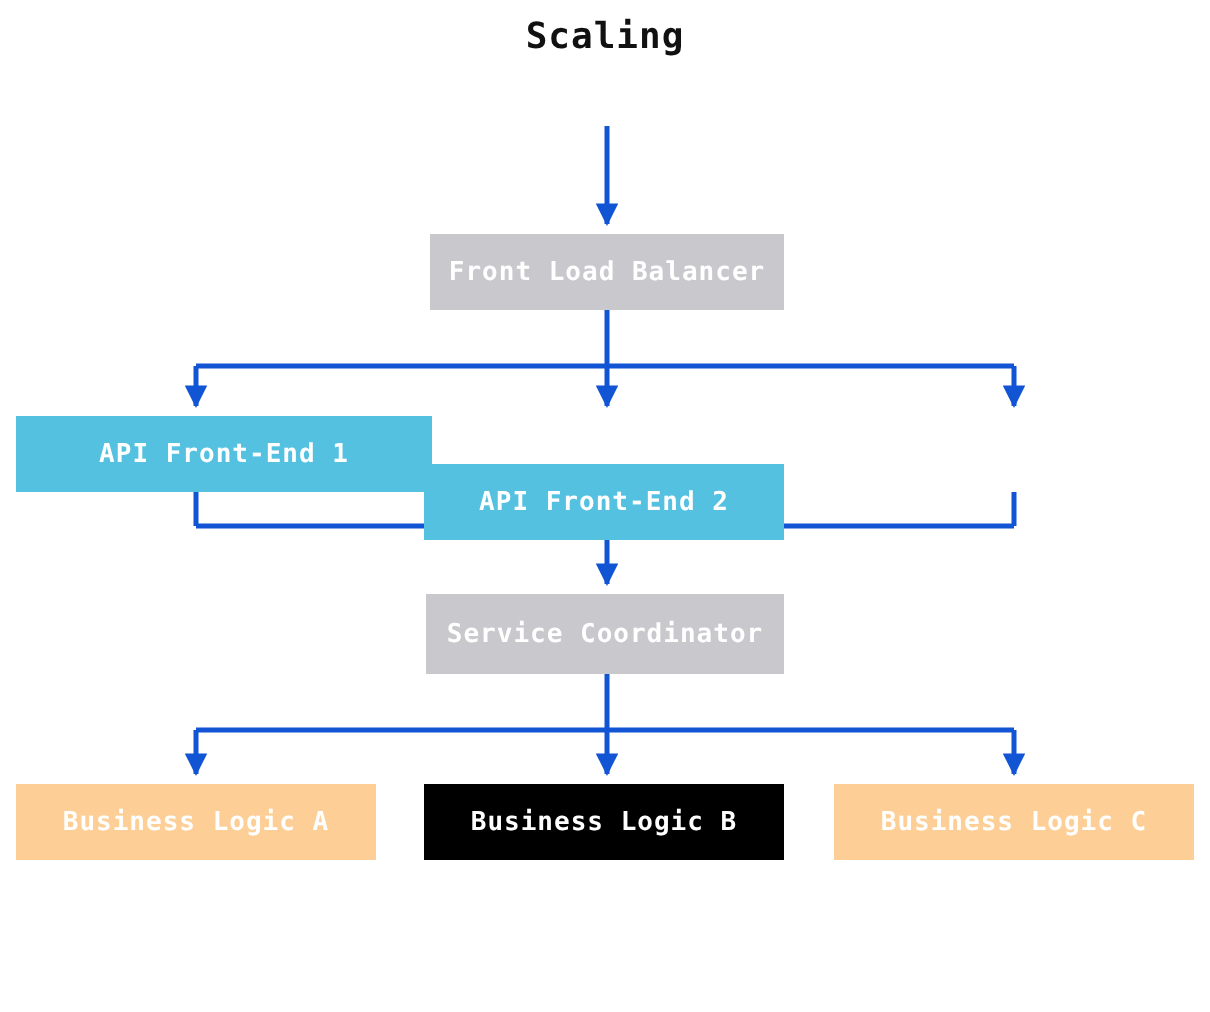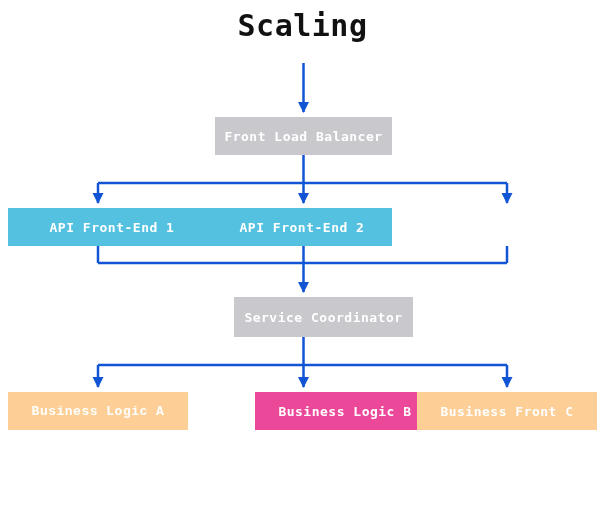--- a/index.html
+++ b/index.html
@@ -6,40 +6,40 @@
   #stage{
     position:relative;
     width:605px;height:506px;
     background:#ffffff;
     font-family:"DejaVu Sans Mono","Liberation Mono",monospace;
     overflow:hidden;
   }
   .title{
     position:absolute;left:0;top:8px;width:605px;
     text-align:center;
-    font-size:30px;font-weight:bold;color:#111111;
+    font-size:18px;font-weight:bold;color:#111111;
     letter-spacing:0.5px;
   }
   svg.edges{position:absolute;left:0;top:0;pointer-events:none;}
   .node{
     position:absolute;
     display:flex;align-items:center;justify-content:center;
     font-size:13px;font-weight:bold;color:#ffffff;
     letter-spacing:0.5px;
     box-sizing:border-box;
     white-space:nowrap;
   }
   .node-gray{background:#c9c9cd;}
   .node-cyan{background:#54c1e0;}
   .node-orange{background:#fdcf96;}
   .n-balancer{left:215px;top:117px;width:177px;height:38px;}
   .n-api1{left:8px;top:208px;width:208px;height:38px;}
   .n-api2{left:212px;top:208px;width:180px;height:38px;}
   .n-api3{left:417px;top:208px;width:180px;height:38px;}
-  .n-coord{left:213px;top:297px;width:179px;height:40px;margin-left:21px;}
+  .n-coord{left:213px;top:297px;width:179px;height:40px;}
   .n-logica{left:8px;top:392px;width:180px;height:38px;}
   .n-logicb{left:212px;top:392px;width:180px;height:38px;}
   .n-logicc{left:417px;top:392px;width:180px;height:38px;}
   .n-data{left:93px;top:453px;width:422px;height:44px;}
 </style>
 </head>
 <body>
 
 <div id="stage">
 
@@ -72,25 +72,25 @@
       <path d="M98,365 L98,387" marker-end="url(#arrowhead)"></path>
       <path d="M303.5,365 L303.5,387" marker-end="url(#arrowhead)"></path>
       <path d="M507,365 L507,387" marker-end="url(#arrowhead)"></path>
     </g>
   </svg>
 
   <div class="node node-gray n-balancer" style="background-color: rgb(201, 201, 205);">Front Load Balancer</div>
 
   <div class="node node-cyan n-api1" style="background-color: rgb(84, 193, 224);">API Front-End 1</div>
 
-  <div class="node node-cyan n-api2" style="background-color: rgb(84, 193, 224);">API Front-End 2</div>
+  <div class="node node-cyan n-api2" style="background-color: rgb(84, 193, 224); margin-top: 24px;">API Front-End 2</div>
 
 
   <div class="node node-gray n-coord" style="background-color: rgb(201, 201, 205);">Service Coordinator</div>
 
-  <div class="node node-orange n-logica" style="background-color: rgb(253, 207, 150); font-family: Liberation Mono, monospace;">Business Logic A</div>
+  <div class="node node-orange n-logica" style="background-color: rgb(253, 207, 150);">Business Logic A</div>
 
-  <div class="node node-orange n-logicb" style="background-color: #ec4899; margin-left: 43px;">Business Logic B</div>
+  <div class="node node-orange n-logicb" style="background-color: #000000;">Business Logic B</div>
 
-  <div class="node node-orange n-logicc" style="background-color: rgb(253, 207, 150);">Business Front C</div>
+  <div class="node node-orange n-logicc" style="background-color: rgb(253, 207, 150);">Business Logic C</div>
 
 
 </div>
 
 </body></html>

